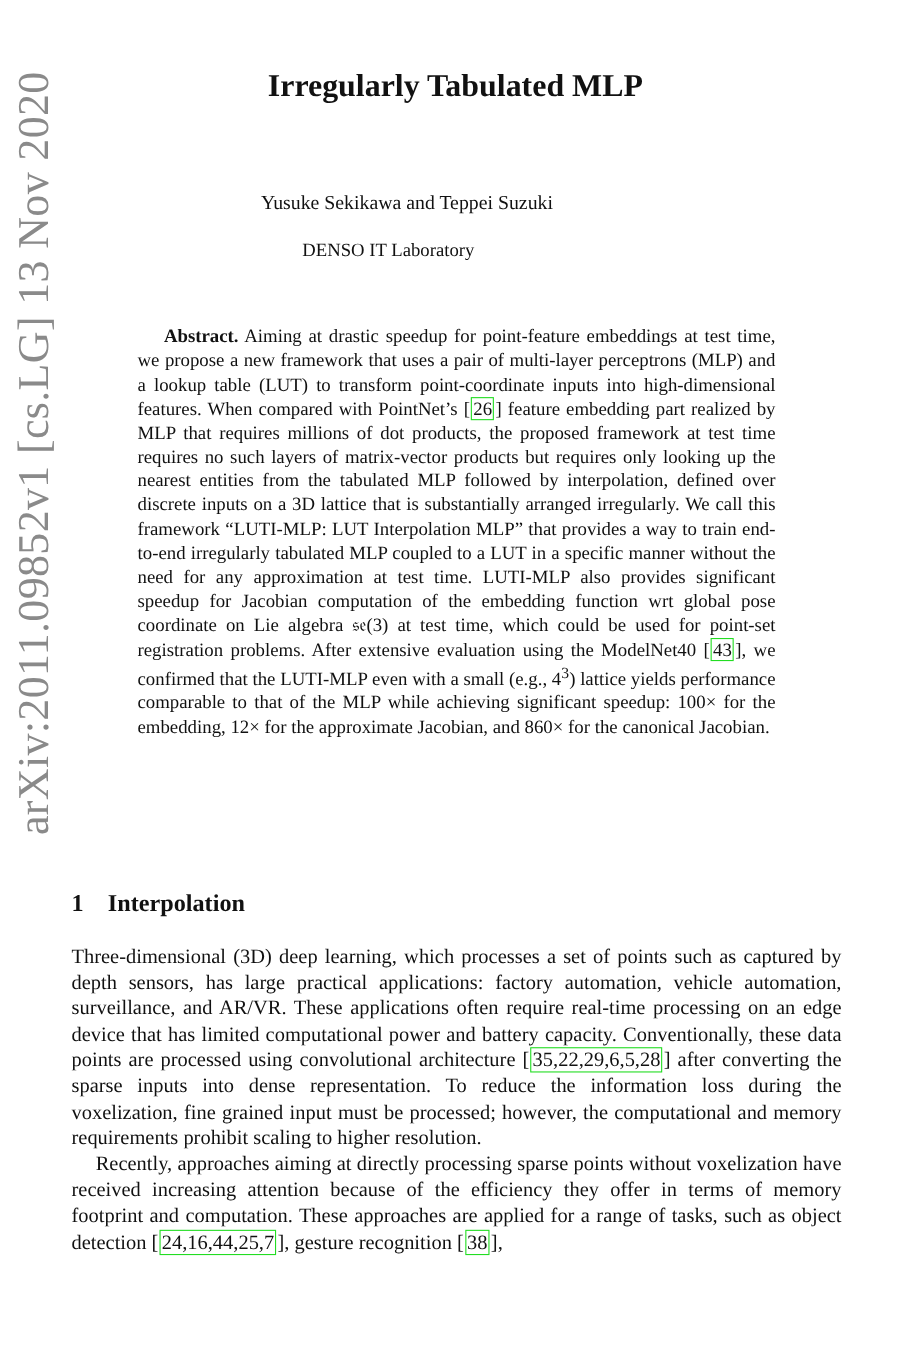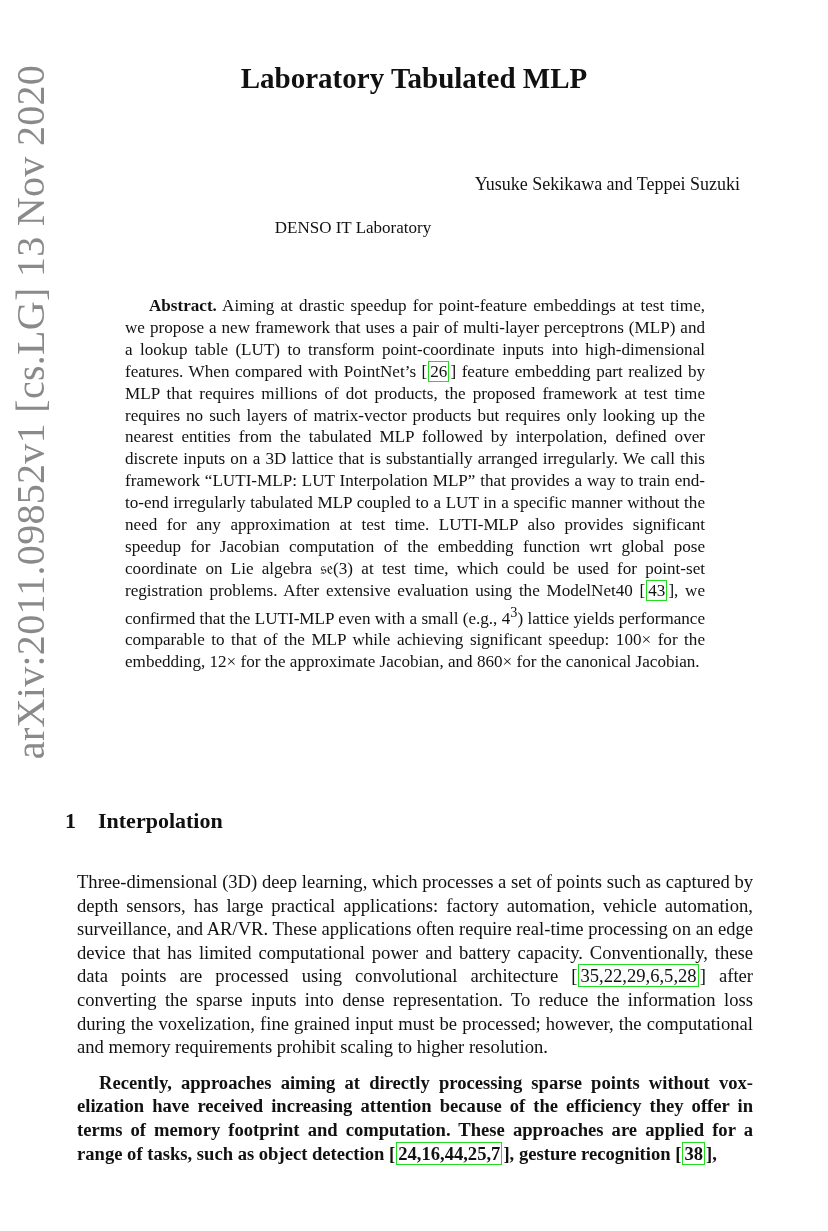--- a/index.html
+++ b/index.html
@@ -11,21 +11,21 @@
       position: absolute; left: 30px; top: 412px;
       transform: translate(-50%, -50%) rotate(-90deg);
       font-family: "Liberation Serif", serif; font-size: 40px; color: #8a8a8a;
       white-space: nowrap; letter-spacing: 0.3px;
     }
     .title {
       position: absolute; left: 0; width: 828px; top: 60px; text-align: center;
       font-family: "Liberation Serif", serif; font-weight: bold; font-size: 29px; line-height: 37px;
     }
     .authors {
-      position: absolute; left: 0; width: 740px; top: 174px; text-align: right;
+      position: absolute; left: 0; width: 740px; top: 174px; text-align: center;
       font-family: "Liberation Serif", serif; font-size: 18px;
     }
     .affil {
       position: absolute; left: 0; width: 706px; top: 218px; text-align: center;
       font-family: "Liberation Serif", serif; font-size: 17px;
     }
     .abstract {
       position: absolute; left: 125px; width: 580px; top: 295px;
       font-family: "Liberation Serif", serif; font-size: 17.1px; line-height: 21.9px; text-align: justify;
       hyphens: manual;
@@ -36,30 +36,30 @@
     }
     .section-head {
       position: absolute; left: 65px; top: 808px;
       font-family: "Liberation Serif", serif; font-weight: bold; font-size: 22px;
     }
     .section-head .num { margin-right: 22px; }
     .intro {
       position: absolute; left: 65px; width: 700px; top: 858px;
       font-family: "Liberation Serif", serif; font-size: 18.6px; line-height: 23.6px; text-align: justify;
     }
-    .intro p { margin: 12px; }
-    .intro p.indent { text-indent: 22px; font-weight: bold; }
+    .intro p { margin: 0; }
+    .intro p.indent { text-indent: 22px; }
   </style>
 </head>
 <body>
 
 <div class="arxiv-stamp">arXiv:2011.09852v1  [cs.LG]  13 Nov 2020</div>
 
 <div class="title">
-  <div>Laboratory Tabulated MLP</div>
+  <div>Irregularly Tabulated MLP</div>
 </div>
 
 <div class="authors">Yusuke Sekikawa and Teppei Suzuki</div>
 <div class="affil">DENSO IT Laboratory</div>
 
 <div class="abstract">
   <b>Abstract.</b><span> Aiming at drastic speedup for point-feature embeddings at test time, we propose a new framework that uses a pair of multi-layer per­ceptrons (MLP) and a lookup table (LUT) to transform point-coordinate inputs into high-dimensional features. When compared with PointNet’s </span>[<span class="cite">26</span>]<span> feature embedding part realized by MLP that requires millions of dot products, the proposed framework at test time requires no such lay­ers of matrix-vector products but requires only looking up the nearest entities from the tabulated MLP followed by interpolation, defined over discrete inputs on a 3D lattice that is substantially arranged irregularly. We call this framework “LUTI-MLP: LUT Interpolation MLP” that pro­vides a way to train end-to-end irregularly tabulated MLP coupled to a LUT in a specific manner without the need for any approximation at test time. LUTI-MLP also provides significant speedup for Jacobian computation of the embedding function wrt global pose coordinate on Lie algebra 𝔰𝔢(3) at test time, which could be used for point-set registra­tion problems. After extensive evaluation using the ModelNet40 </span>[<span class="cite">43</span>]<span>, we confirmed that the LUTI-MLP even with a small (e.g., 4</span><sup>3</sup><span>) lattice yields performance comparable to that of the MLP while achieving significant speedup: 100× for the embedding, 12× for the approximate Jacobian, and 860× for the canonical Jacobian.</span>
 </div>
 
 <div class="section-head">

